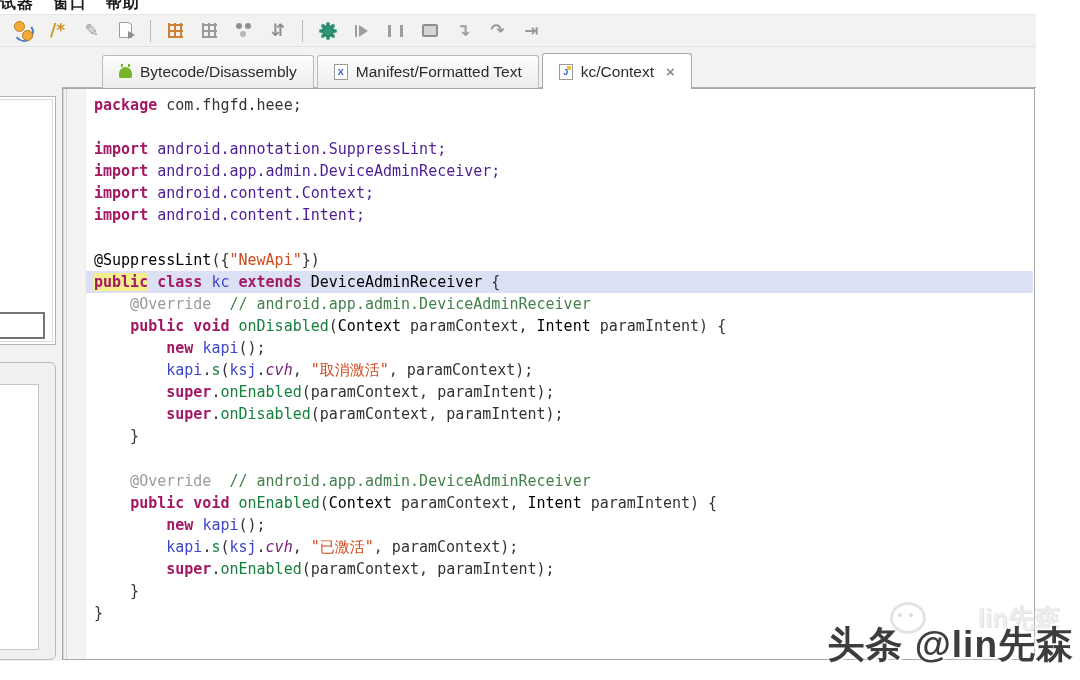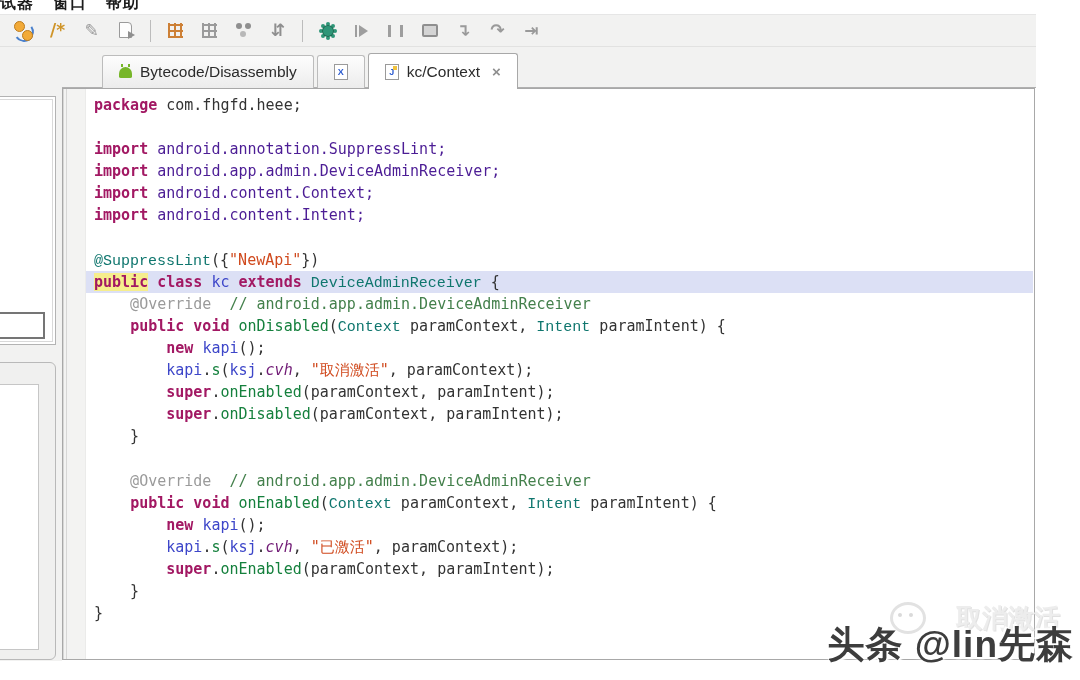--- a/index.html
+++ b/index.html
@@ -99,21 +99,21 @@
   .gutter{position:absolute;left:0;top:0;width:22px;height:100%;background:#f3f3f2;
       border-right:1px solid #ebebea;}
   .gutter::before{content:"";position:absolute;left:0;top:0;width:6px;height:100%;
       background-image:repeating-linear-gradient(90deg,#d7d7d6 0 1px,transparent 1px 3px);}
   #code{position:absolute;left:23px;top:5px;right:1px;
       font-family:"DejaVu Sans Mono",monospace;font-size:15px;line-height:22.1px;white-space:pre;}
   .code-line{height:22.1px;padding-left:8px;}
   .code-line.current{background:#dce0f5;}
   .t-kw{color:#a21863;font-weight:bold;text-align:center;}
   .t-pkg{color:#4c1d95;}
-  .t-typ{color:#0f766e;font-family:Liberation Mono, monospace;}
+  .t-typ{color:#000000;}
   .t-cls{color:#3d46c9;}
   .t-mth{color:#15803d;}
   .t-str{color:#d04a1e;}
   .t-com{color:#44804c;margin-top:48px;}
   .t-ann{color:#9a9a9a;}
   .t-fld{color:#701a75;font-style:italic;}
   .t-pln{color:#333;}
   .t-hl{background:#f6ee8d;}
 
   
@@ -204,20 +204,21 @@
 
   <div id="tabbar">
     <div class="stub-tab"></div>
     <div class="tab-strip">
         <div class="tab">
           <span class="tabicon ti-android"></span>
           <span class="tab-label">Bytecode/Disassembly</span>
         </div>
         <div class="tab">
           <span class="tabicon ti-xmldoc">X</span>
+          <span class="tab-label">Manifest/Formatted Text</span>
         </div>
         <div class="tab active">
           <span class="tabicon ti-javadoc">J</span>
           <span class="tab-label">kc/Context</span>
           <span class="tab-close">×</span>
         </div>
       </div>
   </div>
 
   <div id="leftbg"></div>
@@ -230,15 +231,15 @@
 
   <div id="editor">
     <div class="gutter"></div>
     <div id="code"><div class="code-line"><span class="t-kw">package</span><span class="t-pln"> com.fhgfd.heee;</span></div><div class="code-line"></div><div class="code-line"><span class="t-kw">import</span><span class="t-pkg"> android.annotation.SuppressLint;</span></div><div class="code-line"><span class="t-kw">import</span><span class="t-pkg"> android.app.admin.DeviceAdminReceiver;</span></div><div class="code-line"><span class="t-kw">import</span><span class="t-pkg"> android.content.Context;</span></div><div class="code-line"><span class="t-kw">import</span><span class="t-pkg"> android.content.Intent;</span></div><div class="code-line"></div><div class="code-line"><span class="t-typ">@SuppressLint</span><span class="t-pln">({</span><span class="t-str">"NewApi"</span><span class="t-pln">})</span></div><div class="code-line current"><span class="t-kw t-hl">public</span><span class="t-pln"> </span><span class="t-kw">class</span><span class="t-pln"> </span><span class="t-cls">kc</span><span class="t-pln"> </span><span class="t-kw">extends</span><span class="t-typ"> DeviceAdminReceiver</span><span class="t-pln"> {</span></div><div class="code-line"><span class="t-ann">    @Override</span><span class="t-com">  // android.app.admin.DeviceAdminReceiver</span></div><div class="code-line"><span class="t-pln">    </span><span class="t-kw">public</span><span class="t-pln"> </span><span class="t-kw">void</span><span class="t-pln"> </span><span class="t-mth">onDisabled</span><span class="t-pln">(</span><span class="t-typ">Context</span><span class="t-pln"> paramContext, </span><span class="t-typ">Intent</span><span class="t-pln"> paramIntent) {</span></div><div class="code-line"><span class="t-pln">        </span><span class="t-kw">new</span><span class="t-pln"> </span><span class="t-cls">kapi</span><span class="t-pln">();</span></div><div class="code-line"><span class="t-pln">        </span><span class="t-cls">kapi</span><span class="t-pln">.</span><span class="t-mth">s</span><span class="t-pln">(</span><span class="t-cls">ksj</span><span class="t-pln">.</span><span class="t-fld">cvh</span><span class="t-pln">, </span><span class="t-str">"取消激活"</span><span class="t-pln">, paramContext);</span></div><div class="code-line"><span class="t-pln">        </span><span class="t-kw">super</span><span class="t-pln">.</span><span class="t-mth">onEnabled</span><span class="t-pln">(paramContext, paramIntent);</span></div><div class="code-line"><span class="t-pln">        </span><span class="t-kw">super</span><span class="t-pln">.</span><span class="t-mth">onDisabled</span><span class="t-pln">(paramContext, paramIntent);</span></div><div class="code-line"><span class="t-pln">    }</span></div><div class="code-line"></div><div class="code-line"><span class="t-ann">    @Override</span><span class="t-com">  // android.app.admin.DeviceAdminReceiver</span></div><div class="code-line"><span class="t-pln">    </span><span class="t-kw">public</span><span class="t-pln"> </span><span class="t-kw">void</span><span class="t-pln"> </span><span class="t-mth">onEnabled</span><span class="t-pln">(</span><span class="t-typ">Context</span><span class="t-pln"> paramContext, </span><span class="t-typ">Intent</span><span class="t-pln"> paramIntent) {</span></div><div class="code-line"><span class="t-pln">        </span><span class="t-kw">new</span><span class="t-pln"> </span><span class="t-cls">kapi</span><span class="t-pln">();</span></div><div class="code-line"><span class="t-pln">        </span><span class="t-cls">kapi</span><span class="t-pln">.</span><span class="t-mth">s</span><span class="t-pln">(</span><span class="t-cls">ksj</span><span class="t-pln">.</span><span class="t-fld">cvh</span><span class="t-pln">, </span><span class="t-str">"已激活"</span><span class="t-pln">, paramContext);</span></div><div class="code-line"><span class="t-pln">        </span><span class="t-kw">super</span><span class="t-pln">.</span><span class="t-mth">onEnabled</span><span class="t-pln">(paramContext, paramIntent);</span></div><div class="code-line"><span class="t-pln">    }</span></div><div class="code-line"><span class="t-pln">}</span></div></div>
   </div>
 
 </div>
 
 <div id="wm">
   <span class="wm-cat"></span>
-  <span class="wm-ghost">取消激活</span>
+  <span class="wm-ghost">lin先森</span>
   <div class="wm-main">头条 @lin先森</div>
 </div>
 
 </body></html>

